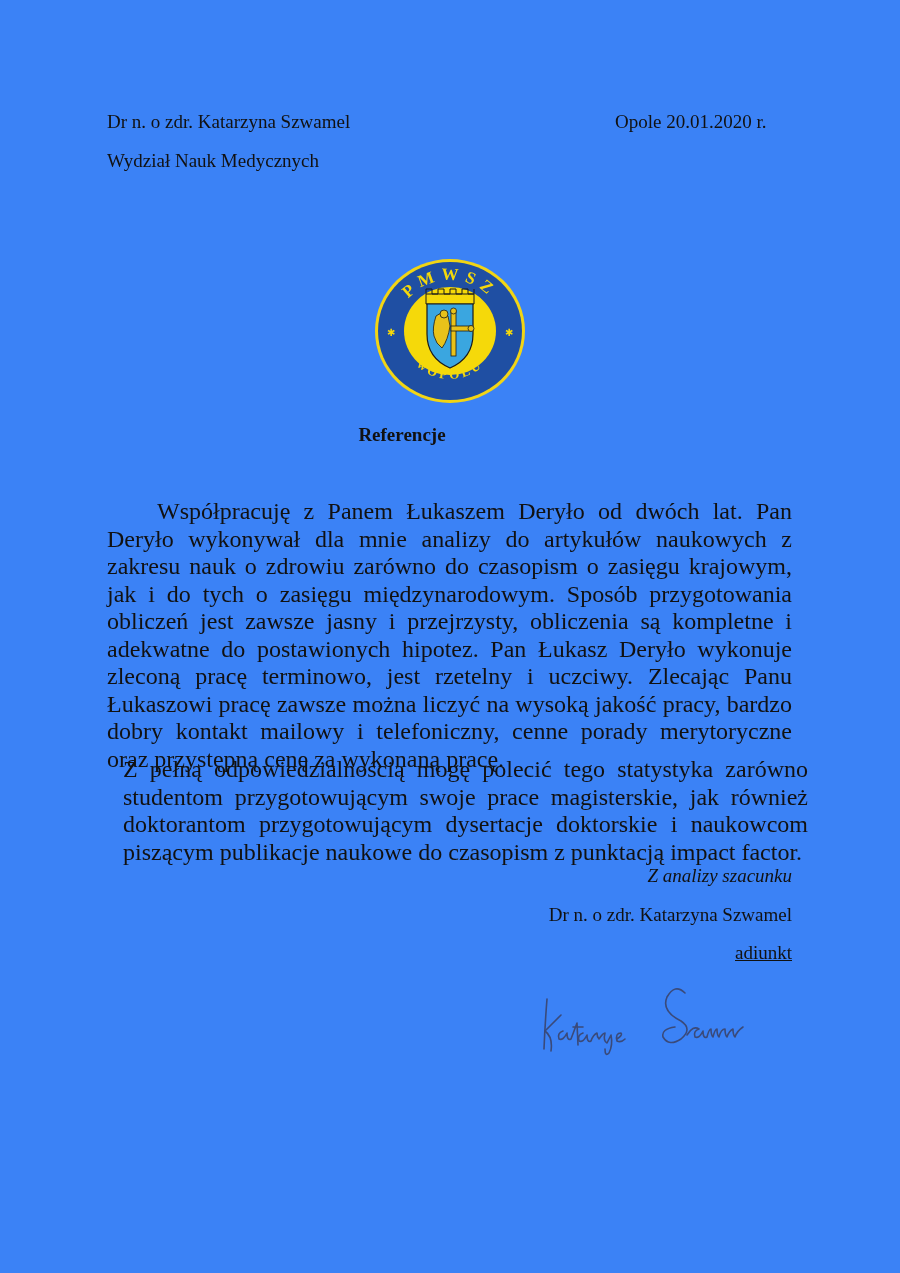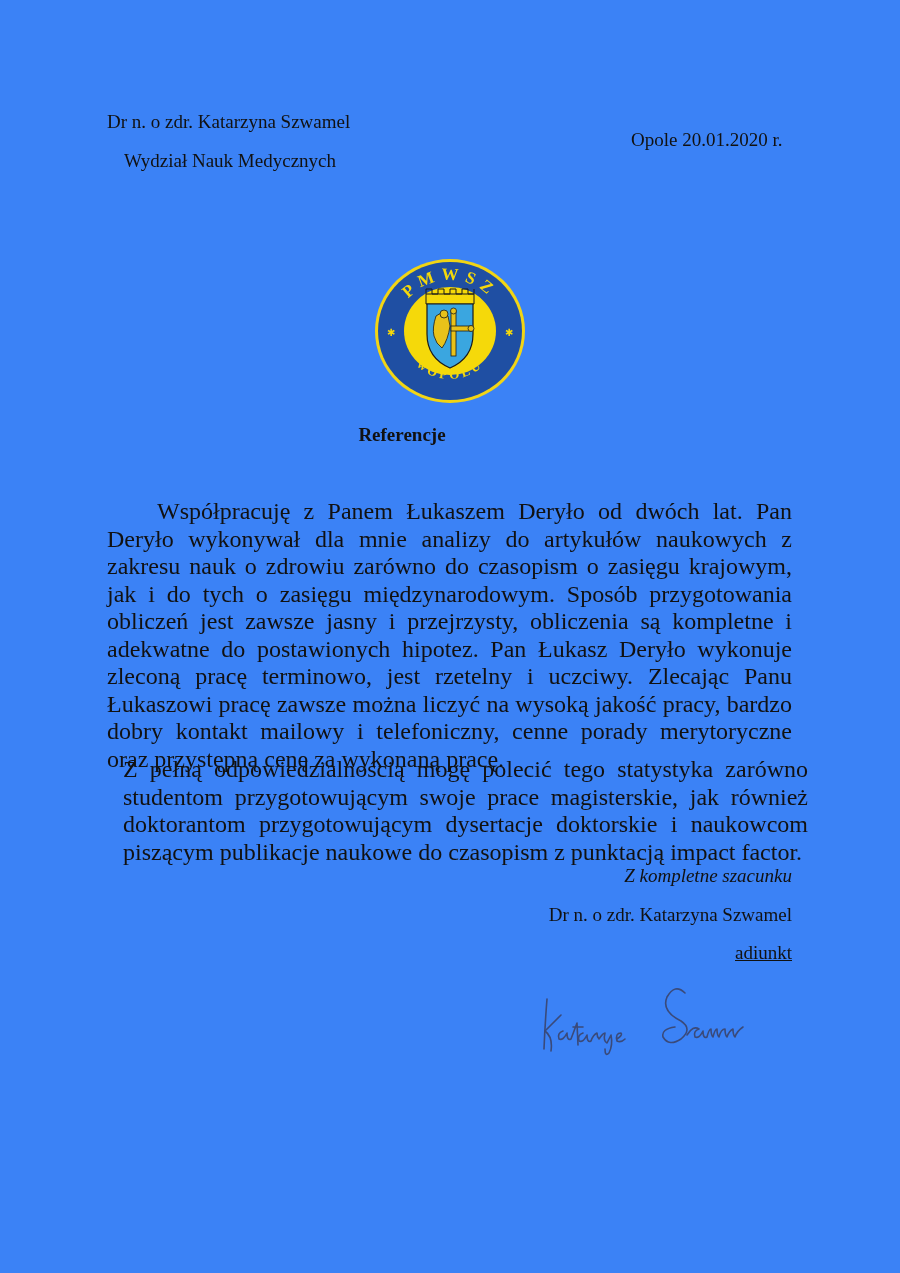--- a/index.html
+++ b/index.html
@@ -21,22 +21,22 @@
       width: 900px; height: 1273px;
       background: #3b82f6;
     }
     .header-line {
       position: absolute;
       font-size: 19px;
       line-height: 24px;
       white-space: nowrap;
     }
     .hdr-name { left: 107px; top: 110px; }
-    .hdr-date { left: 615px; top: 128px; margin-left: 16px; }
-    .hdr-dept { left: 124px; top: 149px; }
+    .hdr-date { left: 615px; top: 110px; }
+    .hdr-dept { left: 107px; top: 149px; }
     .hdr-school { left: 107px; top: 187px; }
 
     .logo {
       position: absolute;
       left: 374px;
       top: 258px;
       width: 152px;
       height: 146px;
     }
 
@@ -121,21 +121,21 @@
     <rect x="77" y="68" width="20" height="5" fill="#e8c21a" stroke="#1a1a1a" stroke-width="0.8"></rect>
     <circle cx="97" cy="70.5" r="3" fill="#e8c21a" stroke="#1a1a1a" stroke-width="0.8"></circle>
     <circle cx="79.5" cy="53" r="3" fill="#e8c21a" stroke="#1a1a1a" stroke-width="0.8"></circle>
   </svg>
 
   <div class="title">Referencje</div>
 
   <p class="body-text para1" style="margin:0;">Współpracuję z Panem Łukaszem Deryło od dwóch lat. Pan Deryło wykonywał dla mnie analizy do artykułów naukowych z zakresu nauk o zdrowiu zarówno do czasopism o zasięgu krajowym, jak i do tych o zasięgu międzynarodowym. Sposób przygotowania obliczeń jest zawsze jasny i przejrzysty, obliczenia są kompletne i adekwatne do postawionych hipotez. Pan Łukasz Deryło wykonuje zleconą pracę terminowo, jest rzetelny i uczciwy. Zlecając Panu Łukaszowi pracę zawsze można liczyć na wysoką jakość pracy, bardzo dobry kontakt mailowy i telefoniczny, cenne porady merytoryczne oraz przystępną cenę za wykonaną pracę.</p>
   <p class="body-text para2" style="margin:16px;">Z pełną odpowiedzialnością mogę polecić tego statystyka zarówno studentom przygotowującym swoje prace magisterskie, jak również doktorantom przygotowującym dysertacje doktorskie i naukowcom piszącym publikacje naukowe do czasopism z punktacją impact factor.</p>
 
-  <div class="closing closing-greeting">Z kompletne szacunku</div>
+  <div class="closing closing-greeting">Z analizy szacunku</div>
   <div class="closing closing-name">Dr n. o zdr. Katarzyna Szwamel</div>
   <div class="closing closing-title">adiunkt</div>
 
   <svg class="signature" viewBox="0 0 260 85" xmlns="http://www.w3.org/2000/svg">
     <g fill="none" stroke="#3a4a7a" stroke-width="1.6" stroke-linecap="round" stroke-linejoin="round">
 
       <path d="M22 24 q-2 25 -3 50"></path>
       <path d="M36 40 q-10 10 -16 16 q8 6 6 20"></path>
 
       <path d="M38 56 q-6 2 -4 8 q4 2 8 -6 q0 8 4 6 q3 -8 6 -16 l1 22 M48 52 h10"></path>

